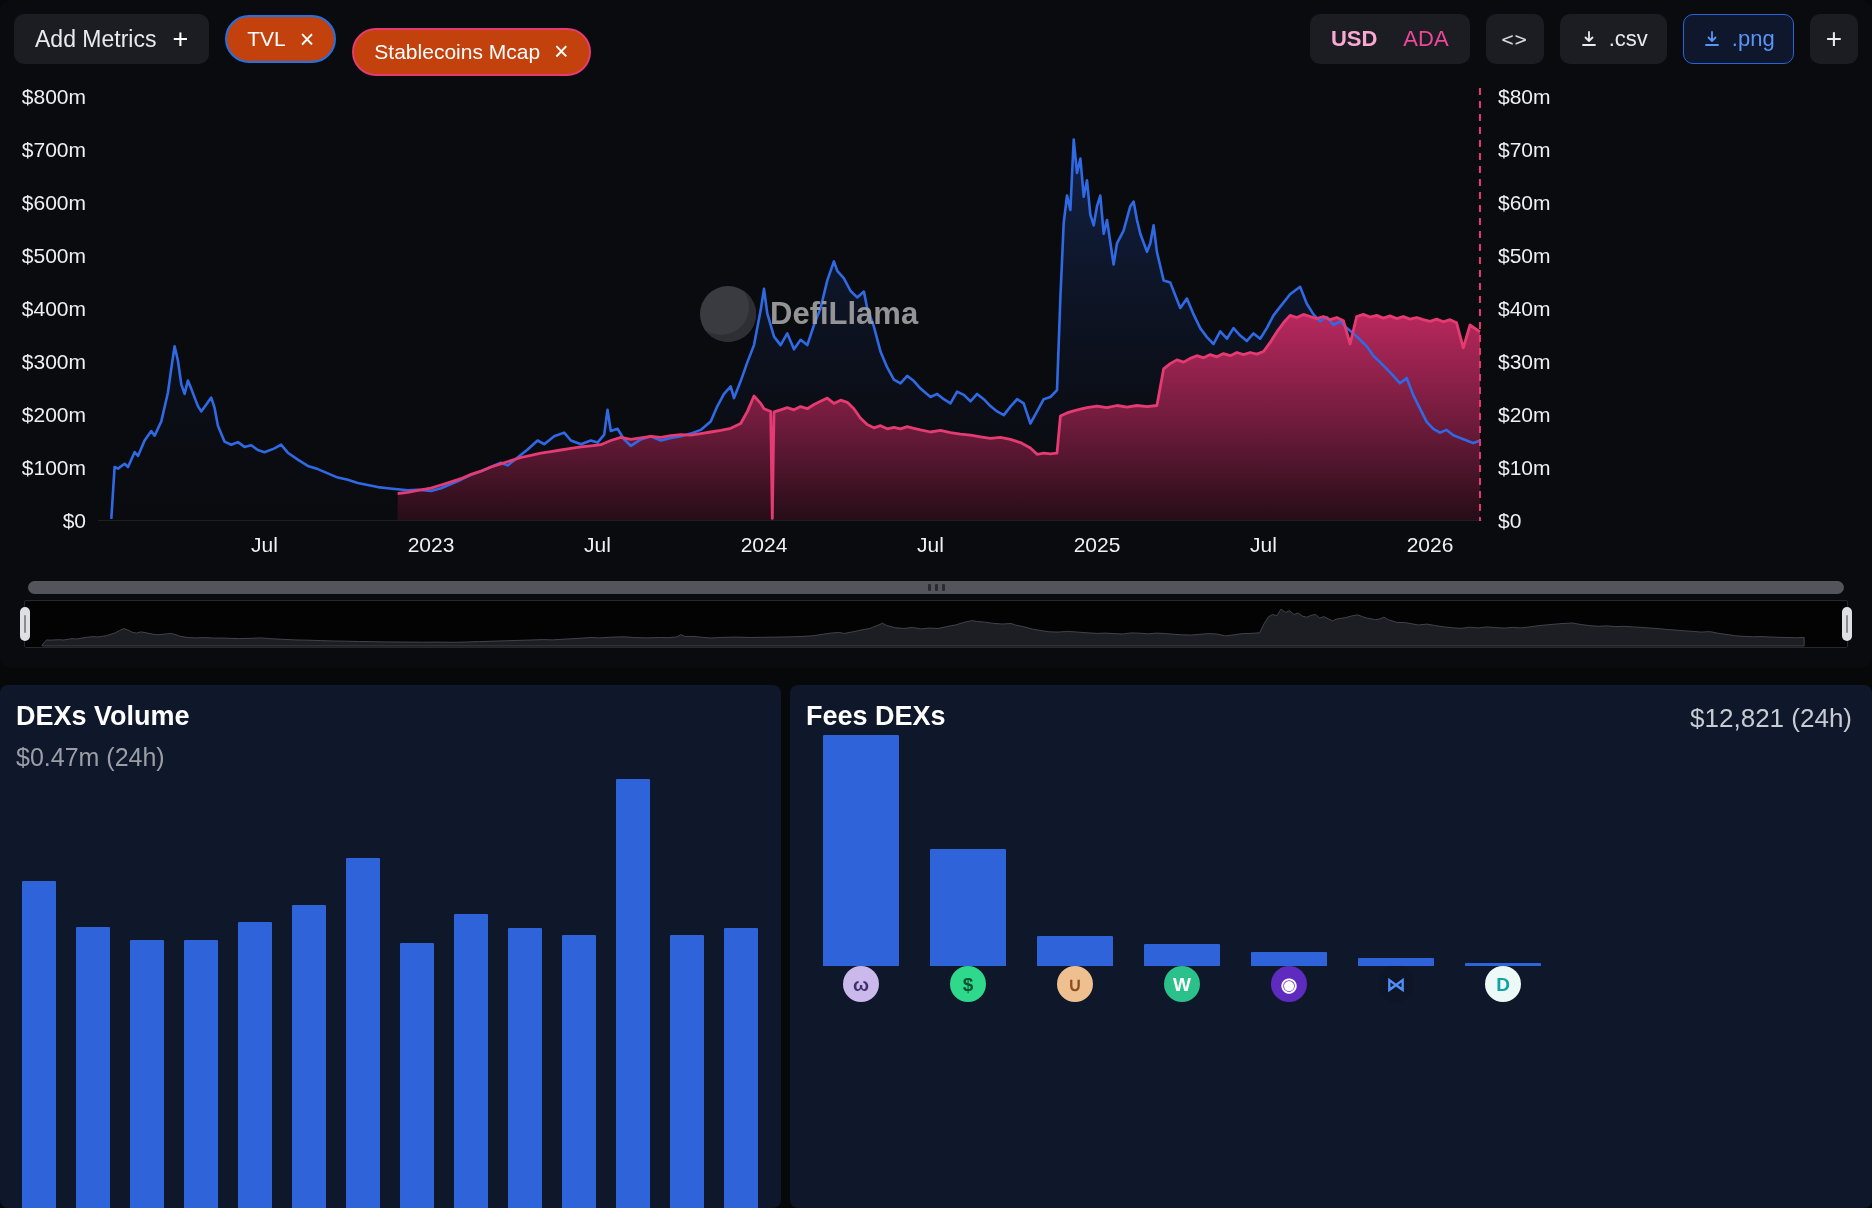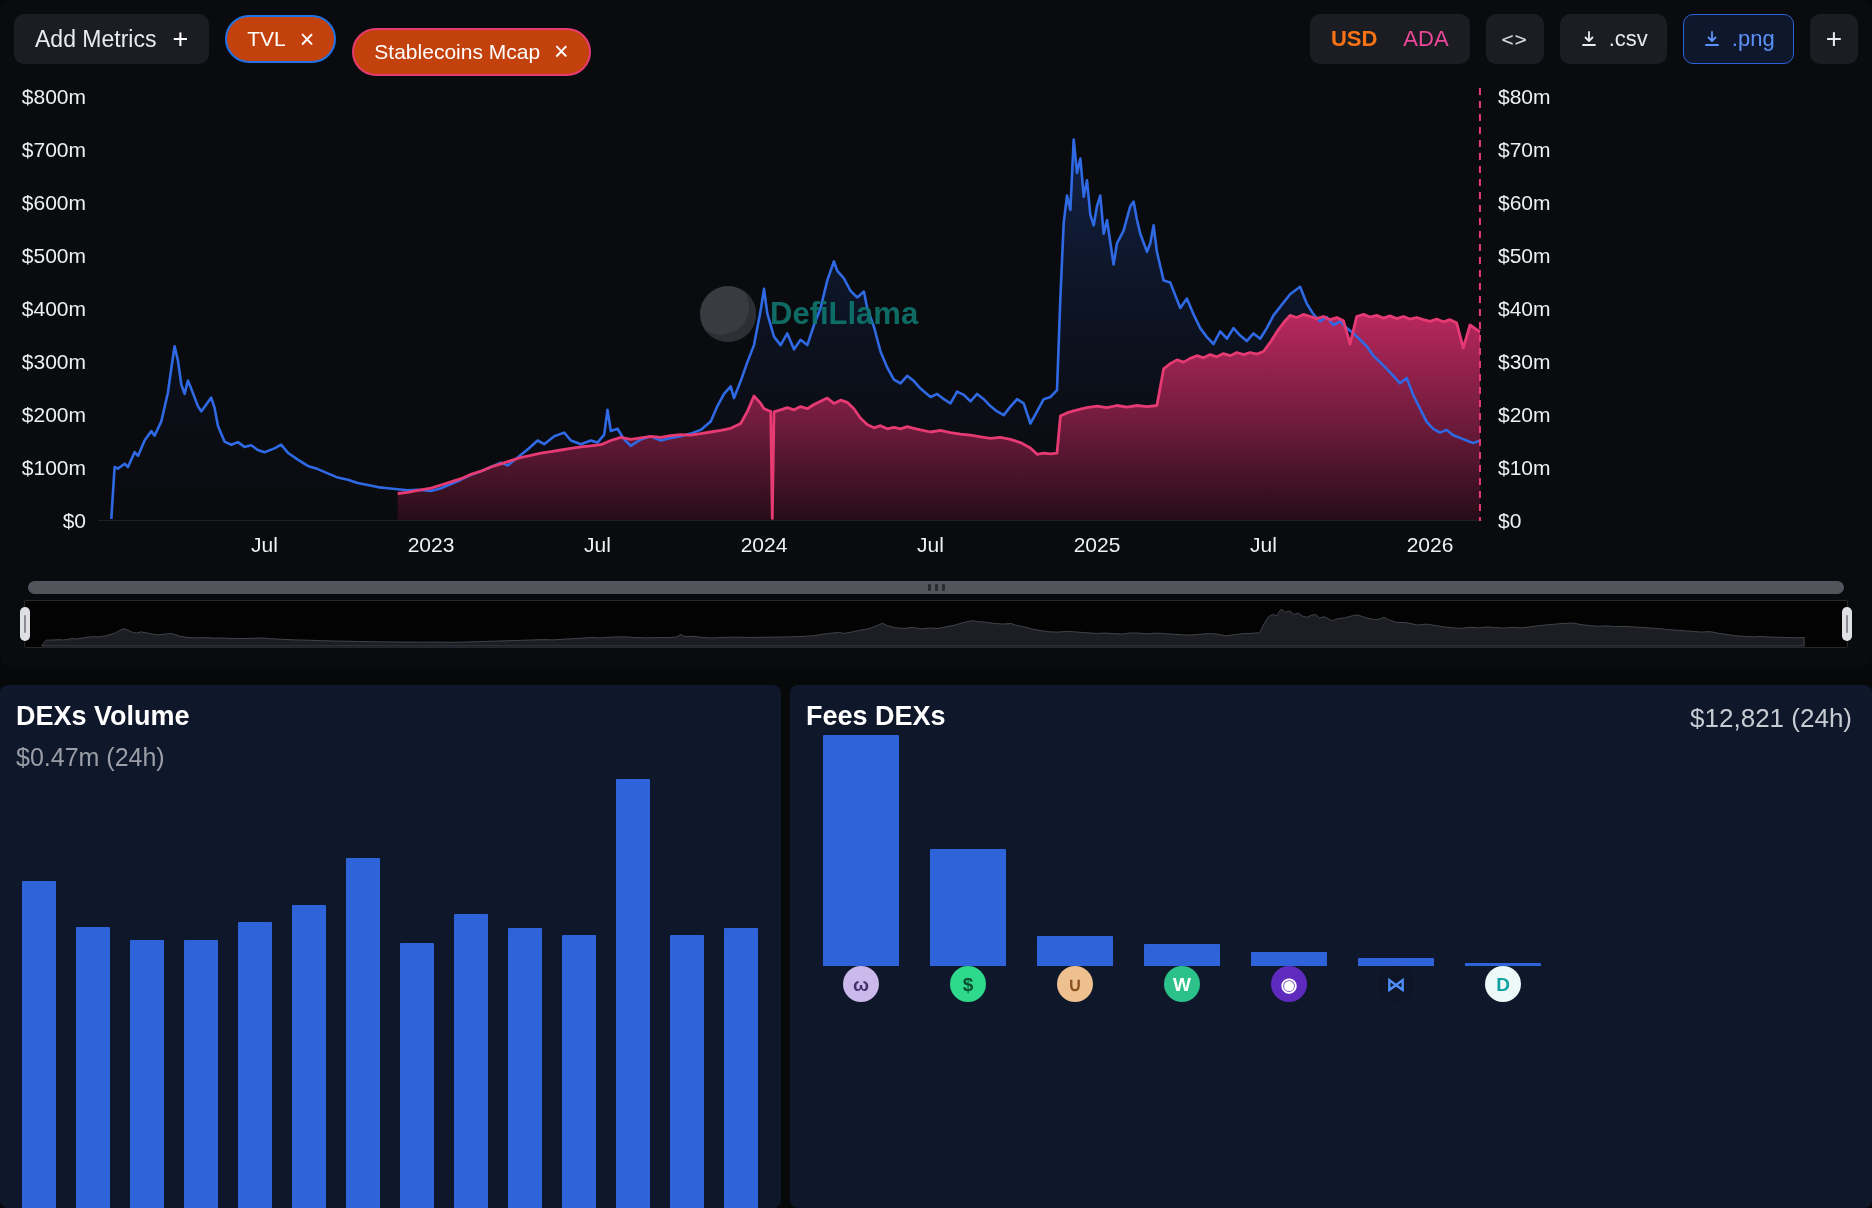--- a/index.html
+++ b/index.html
@@ -10,33 +10,33 @@
   
   .toolbar{position:absolute;top:14px;left:14px;right:14px;height:50px;display:flex;align-items:center;gap:16px;z-index:3;}
   .btn{display:inline-flex;align-items:center;gap:10px;height:50px;padding:0 18px;background:#1c1d23;border:1px solid transparent;border-radius:10px;color:#e9eaee;font-size:22px;font-family:Liberation Sans, sans-serif;cursor:pointer;}
   .add-metrics{font-size:23px;gap:16px;padding:0 20px;}
   .add-metrics .plus{font-size:27px;line-height:1;color:#fff;font-weight:400;}
   .pill{display:inline-flex;align-items:center;gap:14px;height:48px;padding:0 20px;background:#c2410c;border:2px solid #555;border-radius:26px;color:#fff;font-size:21px;cursor:pointer;font-family:inherit;}
   .pill .x{font-size:25px;color:#fff;line-height:1;cursor:pointer;}
   .spacer{flex:1;}
   .seg{display:flex;align-items:center;height:50px;background:#1c1d23;border-radius:10px;padding:0 8px;}
   .seg-opt{background:none;border:none;font-size:22px;padding:0 13px;cursor:pointer;font-family:inherit;}
-  .seg-usd{color:#f97316;font-weight:700;}
+  .seg-usd{color:#f9a8d4;font-weight:700;}
   .seg-ada{color:#ec4899;font-weight:500;}
   .icon-btn{padding:0 15px;font-family:"DejaVu Sans Mono",monospace;font-size:20px;color:#d5d7dc;letter-spacing:1px;}
   .btn svg{display:block;}
   .png-btn{background:rgba(37,88,204,0.16);border:1.5px solid #2a62d9;color:#5b93f7;}
   .plus-btn{font-size:28px;padding:0 15px;color:#e9eaee;}
 
   
   #main-chart{position:absolute;left:0;top:0;z-index:1;font-family:"Liberation Sans",sans-serif;}
 
   .watermark{position:absolute;left:700px;top:286px;display:flex;align-items:center;gap:14px;z-index:2;opacity:.9;pointer-events:none;}
   .wm-logo{width:56px;height:56px;border-radius:50%;background:#3f4147;box-shadow:inset -7px -7px 0 #313339;}
-  .wm-text{font-size:31px;font-weight:700;color:#0f766e;}
+  .wm-text{font-size:31px;font-weight:700;color:#a3a3a3;}
 
   
   .scrollbar{position:absolute;left:28px;right:28px;top:581px;height:13px;background:#54555c;border-radius:7px;z-index:2;display:flex;align-items:center;justify-content:center;}
   .grip{display:flex;gap:4px;}
   .grip i{width:3px;height:7px;background:#2a2b30;border-radius:1px;display:block;}
   .navigator{position:absolute;left:24px;right:24px;top:600px;height:46px;background:#030304;border:1px solid #26282d;border-radius:2px;z-index:2;}
   #nav-svg{position:absolute;inset:0;width:100%;height:100%;}
   .handle{position:absolute;top:50%;width:10px;height:34px;background:#dfe0e4;border-radius:5px;transform:translateY(-50%);z-index:3;}
   .handle::after{content:"";position:absolute;left:4px;top:8px;bottom:8px;width:2px;background:#8a8b90;border-radius:1px;}
   .handle.left{left:-5px;}

